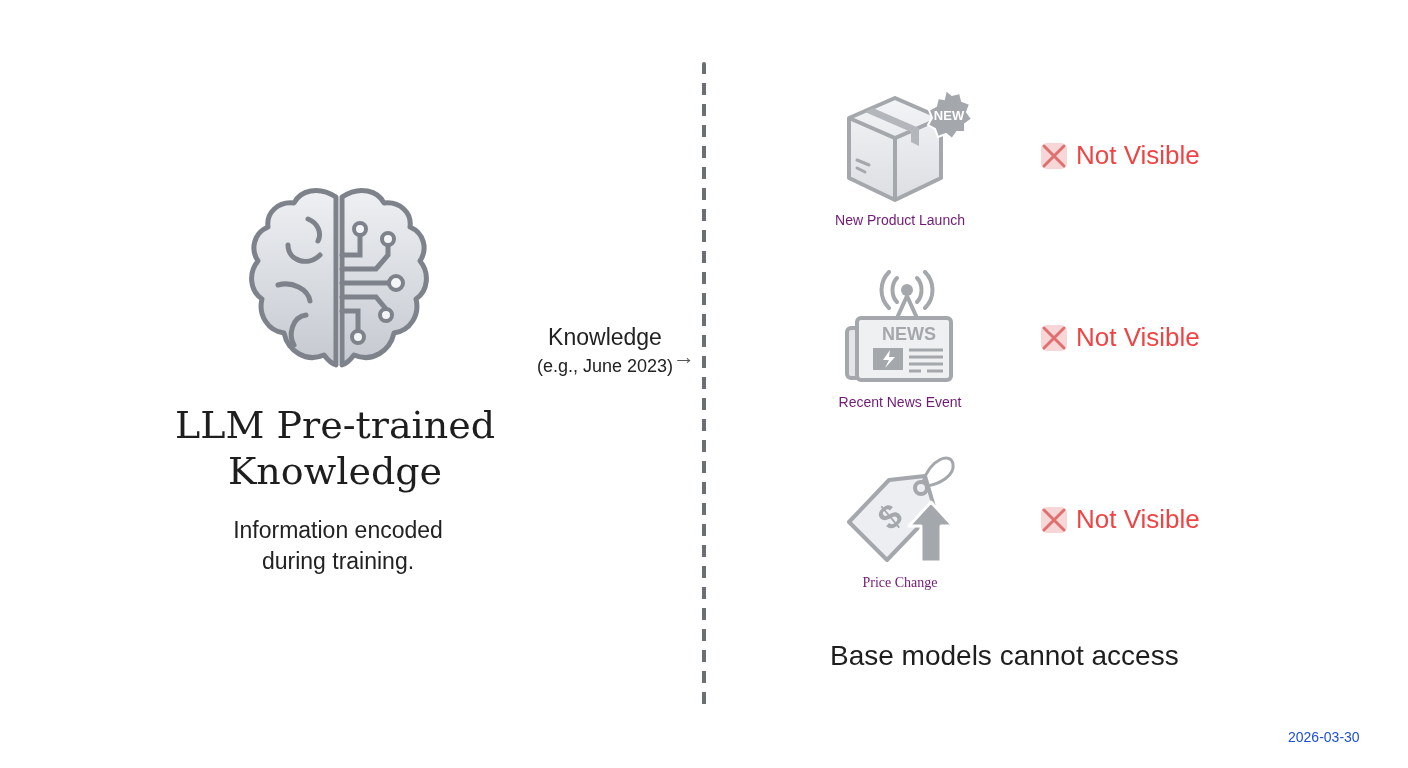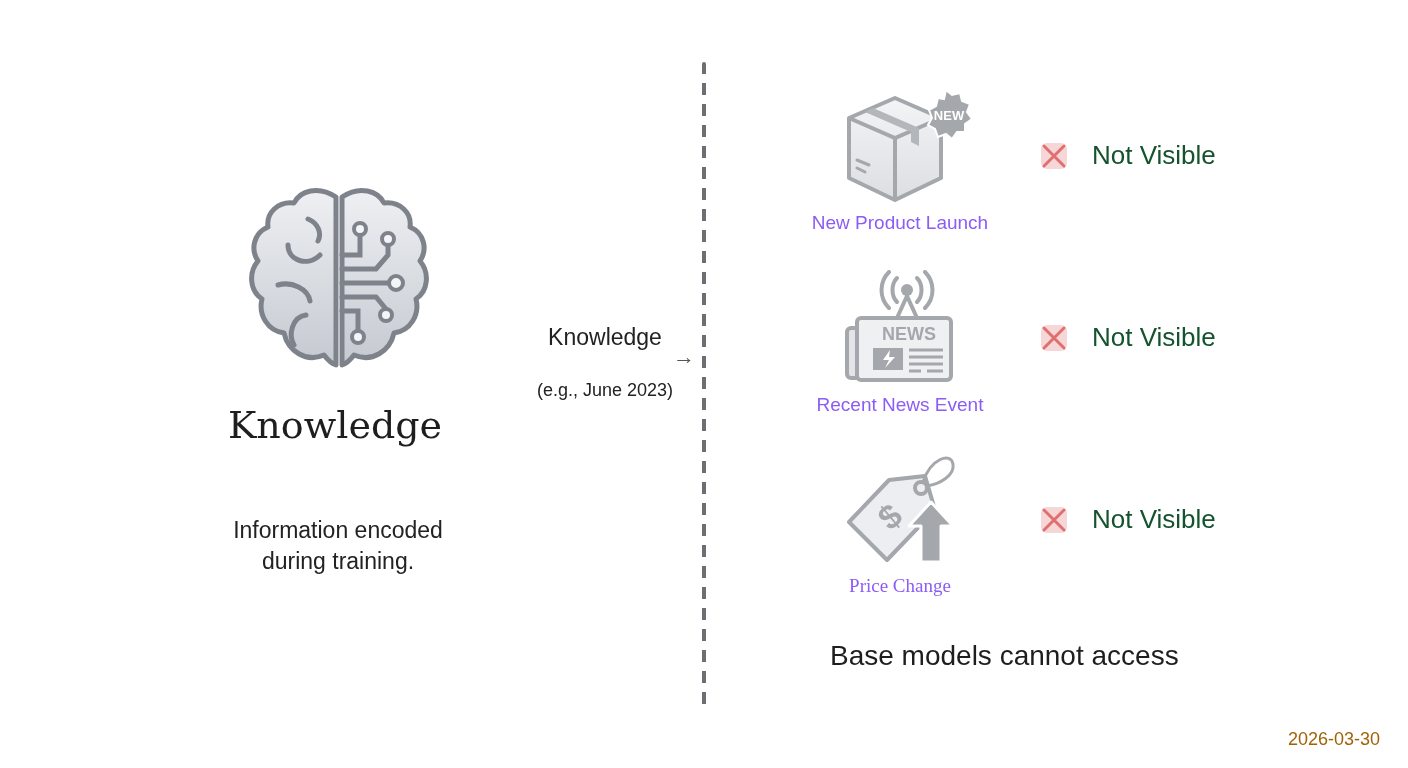--- a/index.html
+++ b/index.html
@@ -14,35 +14,35 @@
       font-family: "DejaVu Serif", serif; font-size: 38px; line-height: 46px; color: #1e1e1e;
     }
     .subtitle {
       left: 170px; top: 515px; width: 336px; text-align: center;
       font-size: 23px; line-height: 31px; color: #222;
     }
     .cutoff {
       left: 520px; top: 322px; width: 170px; text-align: center; color: #222;
     }
     .cutoff .l1, .cutoff .l2 { font-size: 23px; line-height: 30px; }
-    .cutoff .l3 { font-size: 18px; line-height: 28px; margin-top: 24px; }
+    .cutoff .l3 { font-size: 18px; line-height: 28px; }
     .arrow { left: 673px; top: 344px; font-size: 22px; color: #555; }
     .divider {
       left: 702px; top: 62px; width: 4px; height: 646px;
       background: repeating-linear-gradient(to bottom, #6b6e73 0 12px, transparent 12px 21px);
       border-radius: 2px;
     }
     .item-icon { width: 140px; height: 120px; }
-    .item-label { width: 240px; text-align: center; font-size: 19px; color: #8b5cf6; }
-    .status { display: flex; align-items: center; gap: 24px; font-size: 26px; color: #14532d; }
+    .item-label { width: 240px; text-align: center; font-size: 14px; color: #701a75; }
+    .status { display: flex; align-items: center; gap: 8px; font-size: 26px; color: #ef4444; }
     .xmark { width: 28px; height: 28px; }
     .footer-note {
       left: 830px; top: 640px; width: 375px; font-size: 28px; line-height: 31px; color: #1e1e1e;
     }
-    .date { left: 1288px; top: 729px; font-size: 18px; color: #a16207; }
+    .date { left: 1288px; top: 729px; font-size: 14px; color: #1d4ed8; }
   </style>
 </head>
 <body>
 
 <svg class="abs brain" viewBox="0 0 182 185">
   <defs>
     <linearGradient id="bg" x1="0" y1="0" x2="0" y2="1">
       <stop offset="0" stop-color="#eef0f3"></stop>
       <stop offset="1" stop-color="#c5c9d0"></stop>
     </linearGradient>
@@ -63,20 +63,21 @@
   <g fill="#f4f5f7" stroke="#7e838b" stroke-width="4">
     <circle cx="112" cy="44" r="6"></circle>
     <circle cx="140" cy="54" r="6"></circle>
     <circle cx="148" cy="98" r="7"></circle>
     <circle cx="138" cy="130" r="6"></circle>
     <circle cx="110" cy="152" r="6"></circle>
   </g>
 </svg>
 
 <div class="abs title">
+  <div>LLM Pre-trained</div>
   <div>Knowledge</div>
 </div>
 <div class="abs subtitle">
   <div>Information encoded</div>
   <div>during training.</div>
 </div>
 
 <div class="abs cutoff">
   <div class="l1">Knowledge</div>
   <div class="l3">(e.g., June 2023)</div>

